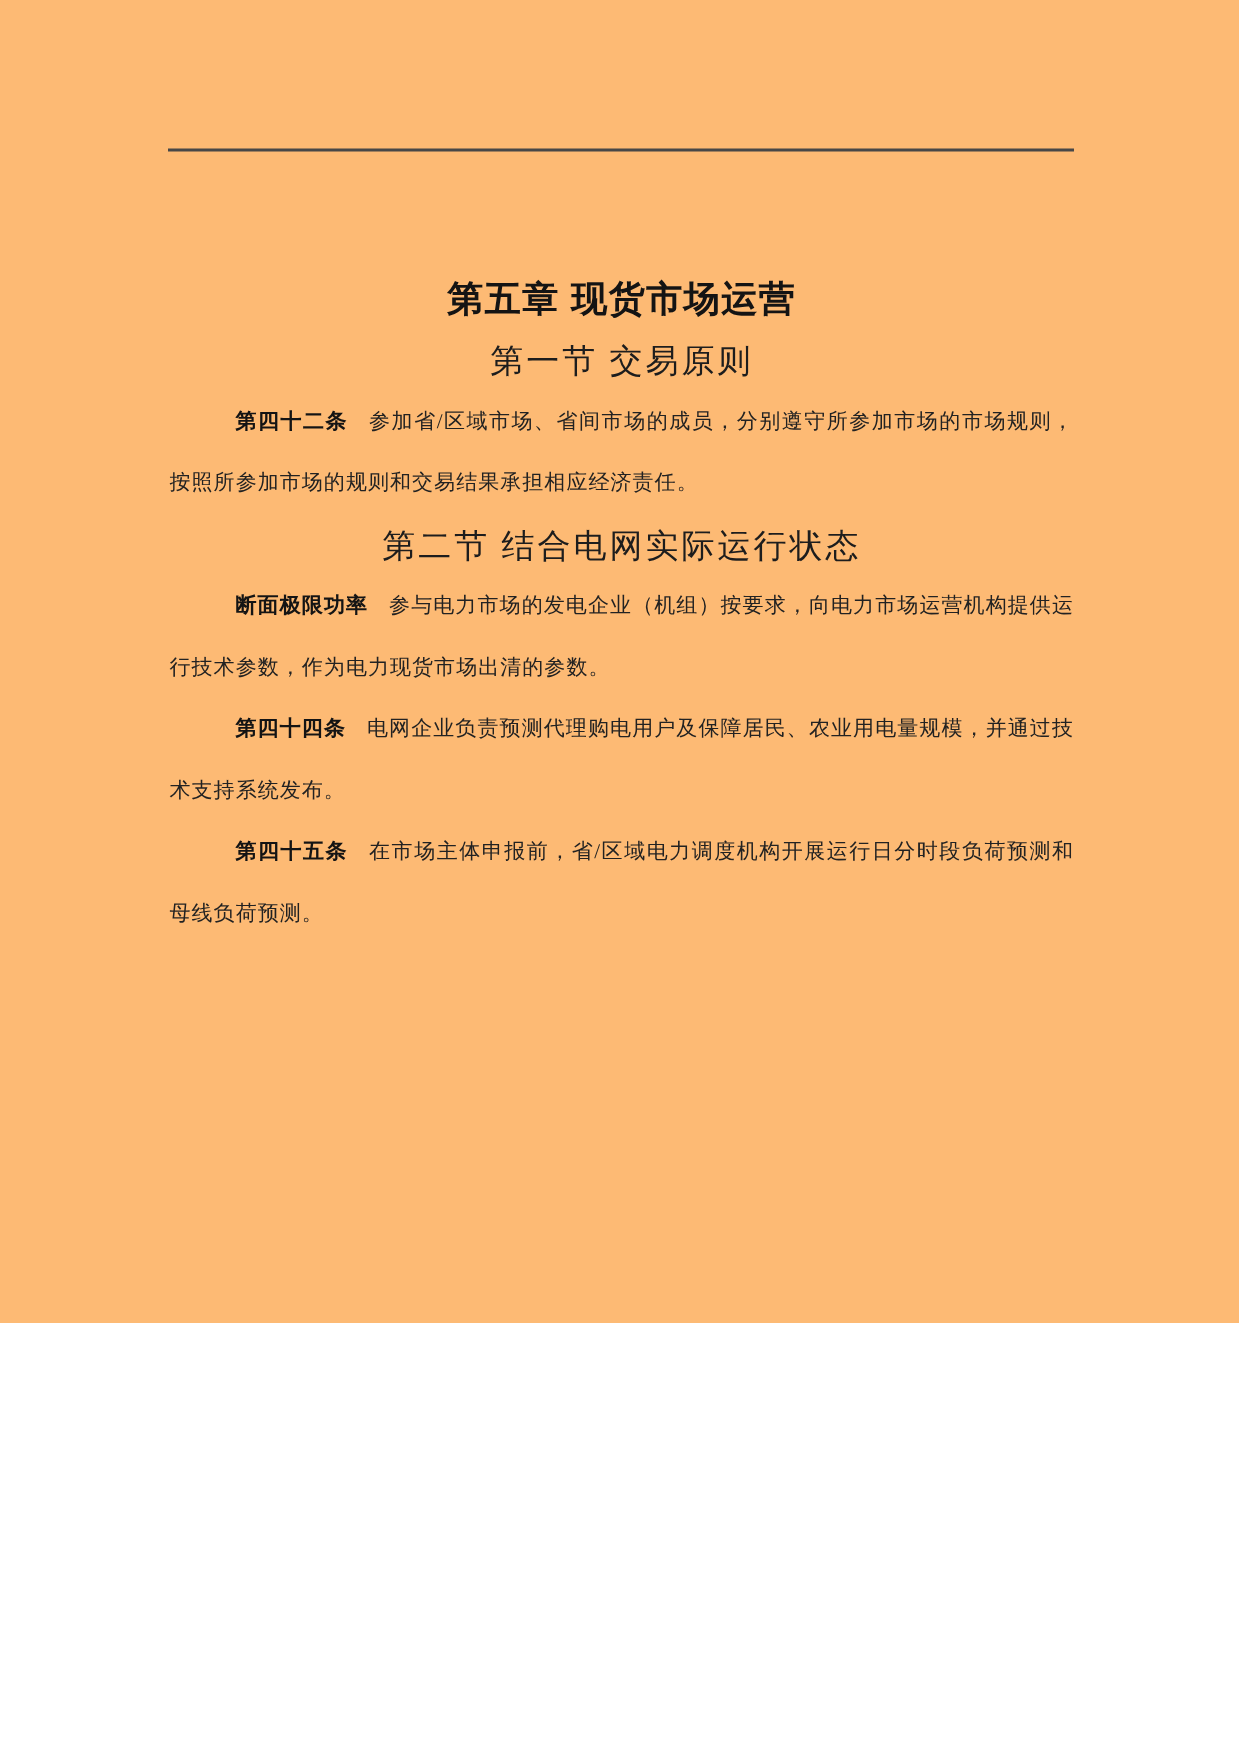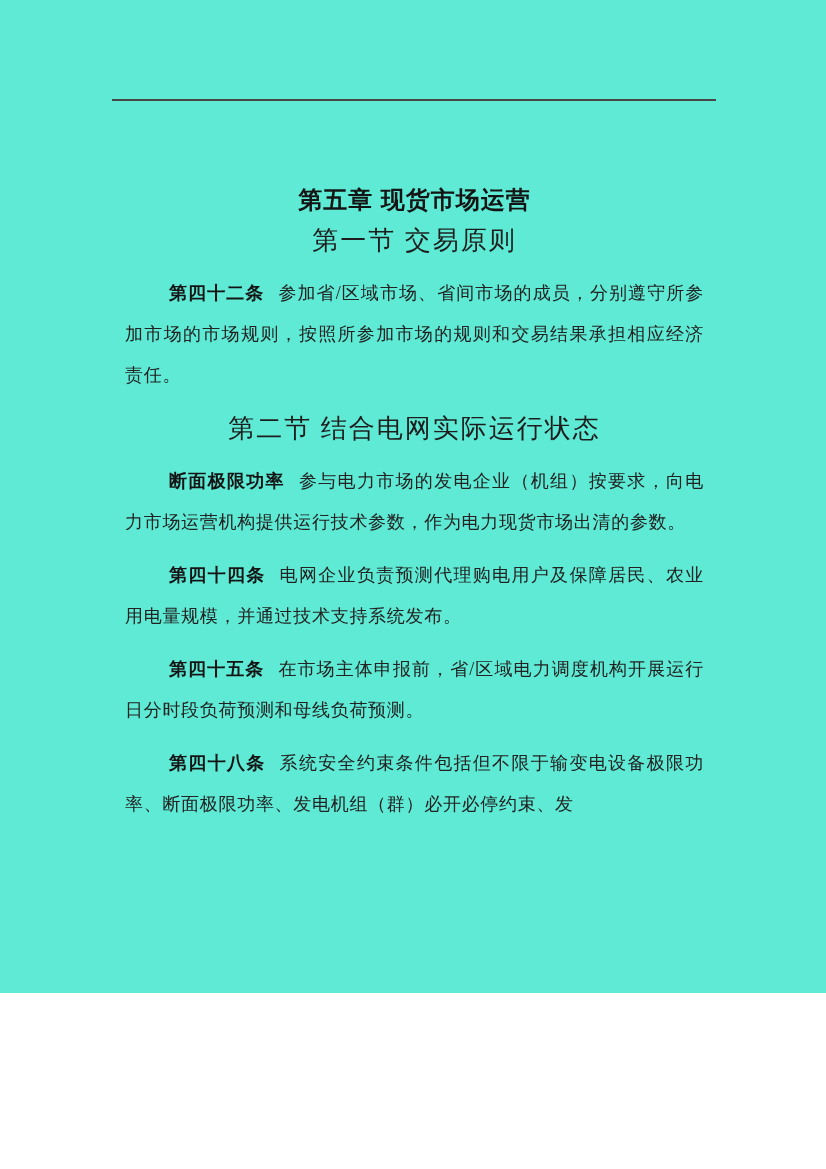--- a/index.html
+++ b/index.html
@@ -3,22 +3,22 @@
 <meta charset="utf-8">
 <style>
   html, body {
     margin: 0;
     padding: 0;
     background: #ffffff;
   }
   .page {
     position: relative;
     width: 826px;
-    height: 993px;
-    background: #5eead4;
+    height: 882px;
+    background: #fdba74;
     overflow: hidden;
     font-family: "Liberation Serif", "DejaVu Serif", serif;
     color: #1d1d1d;
   }
   .header-rule {
     position: absolute;
     top: 99px;
     left: 112px;
     width: 604px;
     height: 0;
@@ -35,30 +35,30 @@
     font-family: "Liberation Sans", "DejaVu Sans", sans-serif;
     font-size: 24px;
     font-weight: 700;
     line-height: 41px;
     letter-spacing: 1px;
     text-align: center;
     color: #141414;
   }
   .section-title {
     margin: 0;
-    font-size: 26px;
+    font-size: 22px;
     font-weight: 400;
     line-height: 41px;
     letter-spacing: 2px;
     text-align: center;
     color: #1d1d1d;
   }
   .article {
-    margin: 12px;
-    font-size: 18px;
+    margin: 0;
+    font-size: 14px;
     line-height: 41px;
     letter-spacing: 0.7px;
     text-align: justify;
     text-justify: inter-ideograph;
     text-indent: 44px;
     color: #222222;
   }
   .art-num {
     font-weight: 700;
     margin-right: 14px;
@@ -94,18 +94,17 @@
     <h2 class="section-title">第二节 结合电网实际运行状态</h2>
 
     <p class="article"><span class="art-num">断面极限功率</span><span>参与电力市场的发电企业（机组）按要求，向电力市场运营机构提供运行技术参数，作为电力现货市场出清的参数。</span></p>
 
     <p class="article"><span class="art-num">第四十四条</span><span>电网企业负责预测代理购电用户及保障居民、农业用电量规模，并通过技术支持系统发布。</span></p>
 
     <p class="article"><span class="art-num">第四十五条</span><span>在市场主体申报前，省/区域电力调度机构开展运行日分时段负荷预测和母线负荷预测。</span></p>
 
 
 
-    <p class="article"><span class="art-num">第四十八条</span><span>系统安全约束条件包括但不限于输变电设备极限功率、断面极限功率、发电机组（群）必开必停约束、发</span></p>
 
   </div>
 
 
 </div>
 
 </body></html>

